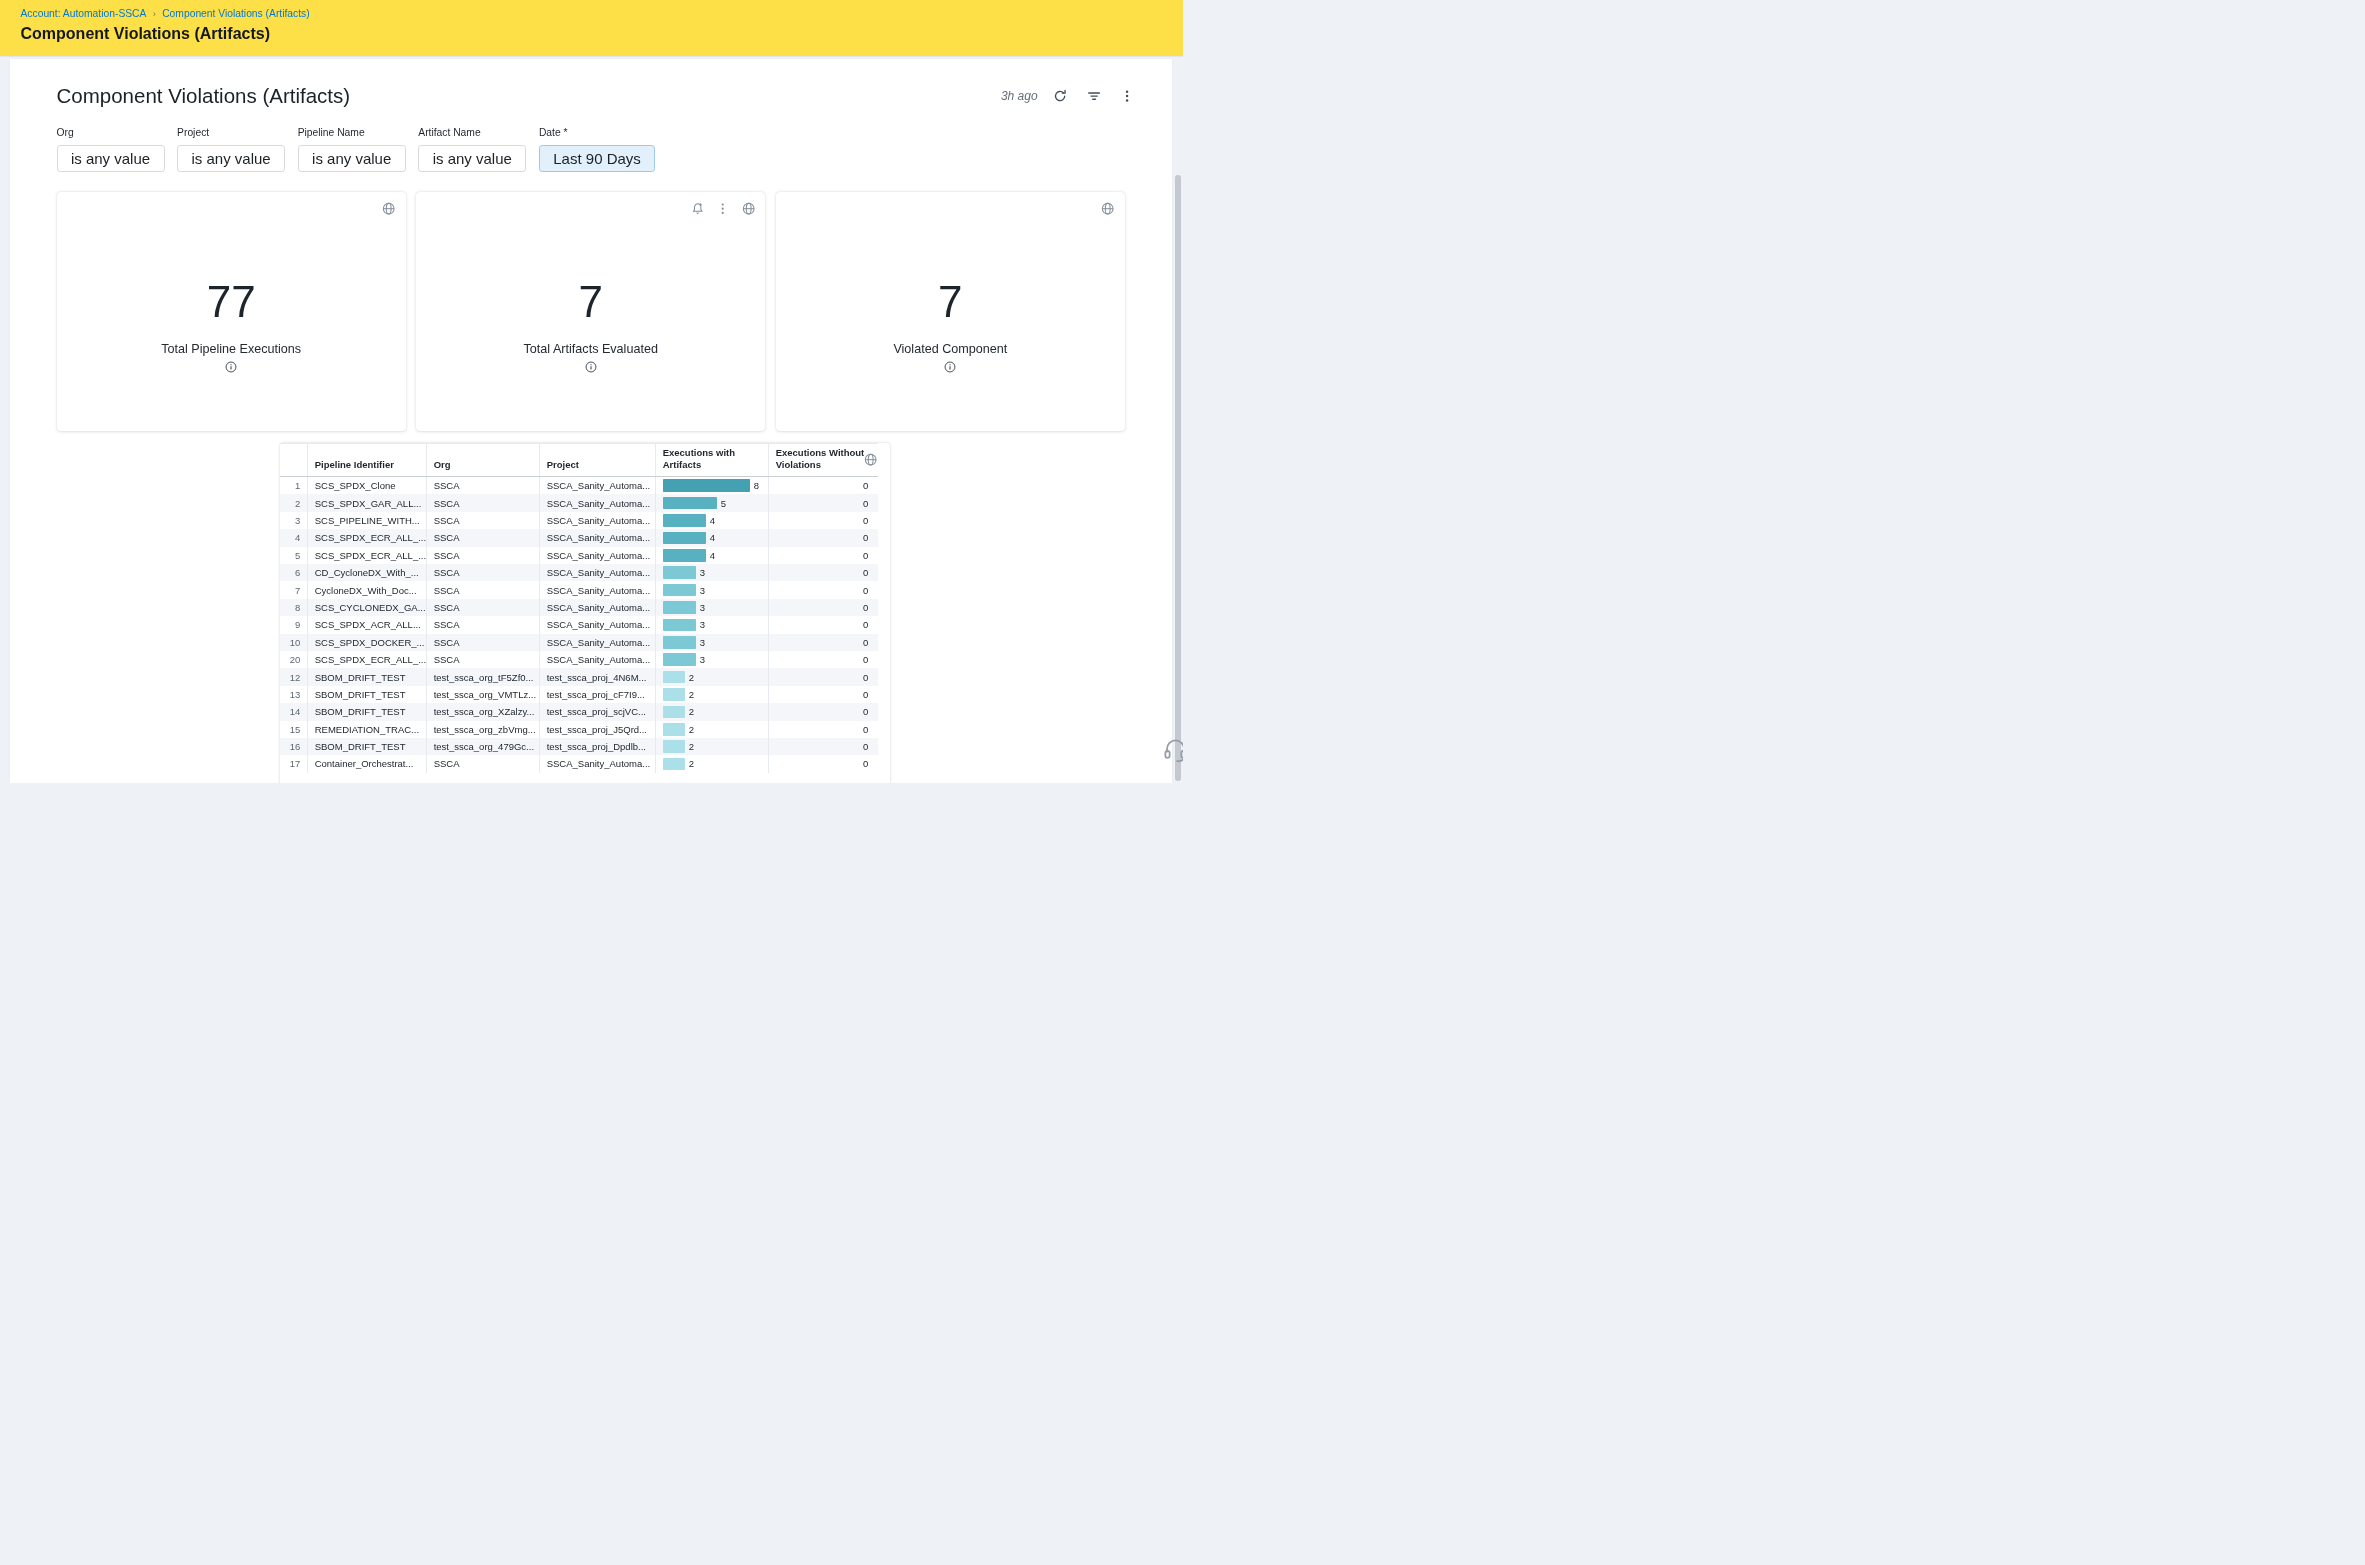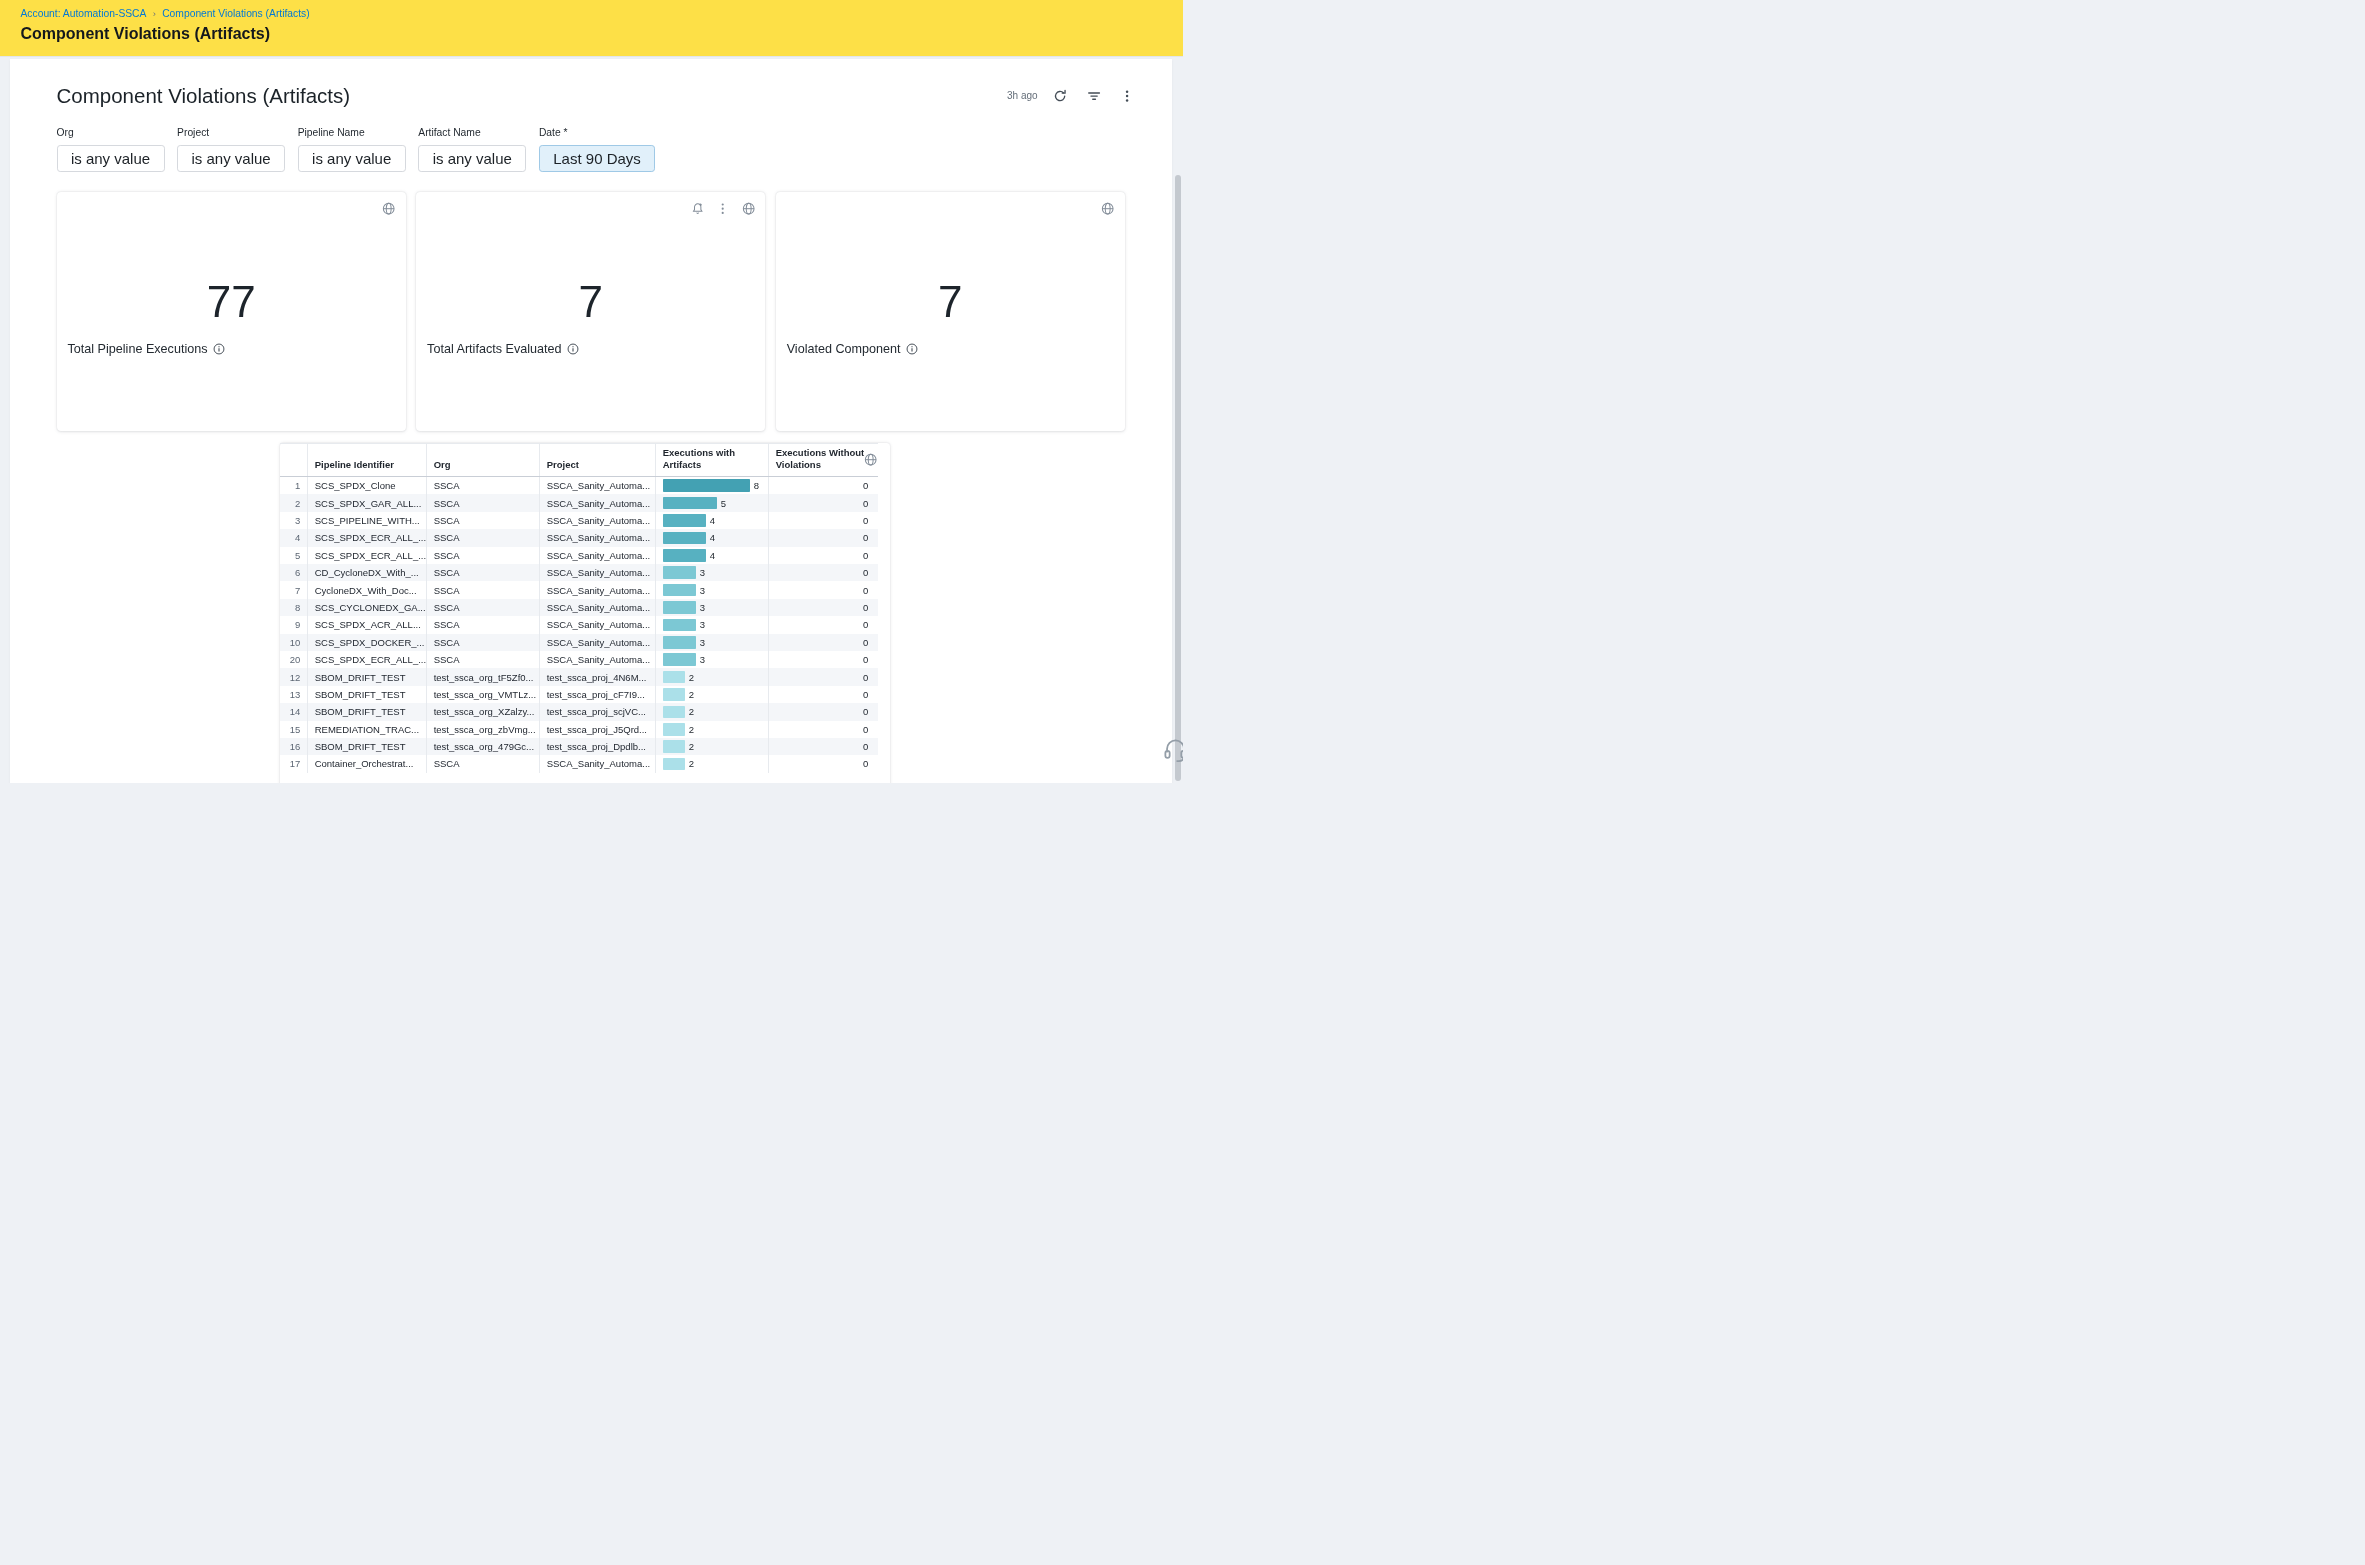--- a/index.html
+++ b/index.html
@@ -29,21 +29,21 @@
     height:725px;
     position:relative;
     box-shadow:0 0.8px 2.4px rgba(0,0,0,.05);
   }
   .dash-header {
     display:flex; justify-content:space-between; align-items:center;
     padding:25px 38px 0 47px;
   }
   .dash-title { font-size:20.5px; font-weight:400; color:#1b2228; }
   .dash-controls { display:flex; align-items:center; gap:19px; color:#434c56; }
-  .dash-controls .ago { font-size:10px; color:#646e79; margin-right:-3.2px; }
+  .dash-controls .ago { font-size:12px; color:#646e79; margin-right:-3.2px;font-style:italic; }
   .ctl-icon { width:14.2px; height:14.2px; display:inline-flex; cursor:pointer; color:#434c56; }
   .ctl-icon svg { width:100%; height:100%; }
 
   
   .filters { display:flex; gap:12.6px; margin:19px 0 0 47px; }
   .f-label { font-size:10.3px; color:#1f262d; margin-bottom:7.1px; }
   .f-btn {
     height:27px; padding:0 13.4px; font-size:15px; color:#1c2126;
     background:#fff; border:0.8px solid #d6d9de; border-radius:3.2px;
     font-family:inherit; cursor:pointer; white-space:nowrap;text-align:center;
@@ -55,21 +55,21 @@
   .tile {
     flex:1; height:239px; background:#fff; border-radius:4px; position:relative;
     box-shadow:0 0 1.6px rgba(40,41,61,.14), 0 0.8px 3.2px rgba(96,97,112,.16);
   }
   .tile-icons { position:absolute; top:9.5px; right:10.3px; display:flex; gap:12px; align-items:center; }
   .t-icon { width:13.4px; height:13.4px; color:#828c98; cursor:pointer; display:inline-flex; }
   .t-icon svg { width:100%; height:100%; }
   .tile-value { margin-top:88px; text-align:center; font-size:44px; line-height:1; font-weight:400; color:#1d242b; }
   .tile-label {
     margin-top:17.4px; font-size:12.6px; color:#232a31;
-    display:flex; justify-content:flex-start; align-items:center; gap:5.5px; padding:0 11px; text-align:center;
+    display:flex; justify-content:center; align-items:center; gap:5.5px; padding:0 11px; text-align:center;flex-direction:column;
   }
   .info-i { width:12px; height:12px; color:#454d56; display:inline-flex; flex:0 0 auto; cursor:pointer; }
   .info-i svg { width:100%; height:100%; }
 
   
   .table-card {
     width:610px; margin:12px 0 0 270px; height:371px;
     background:#fff; border-radius:3.2px; position:relative;
     box-shadow:0 0 1.6px rgba(40,41,61,.14), 0 0.8px 3.2px rgba(96,97,112,.16);
     padding:0 12px 0 0;

